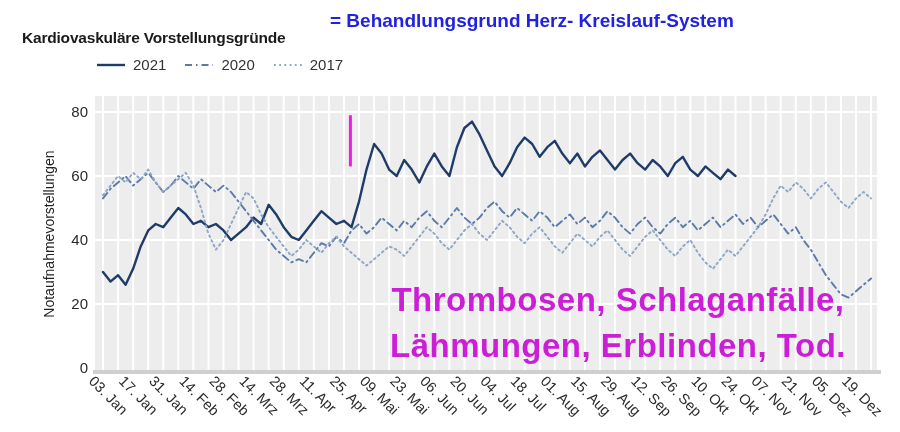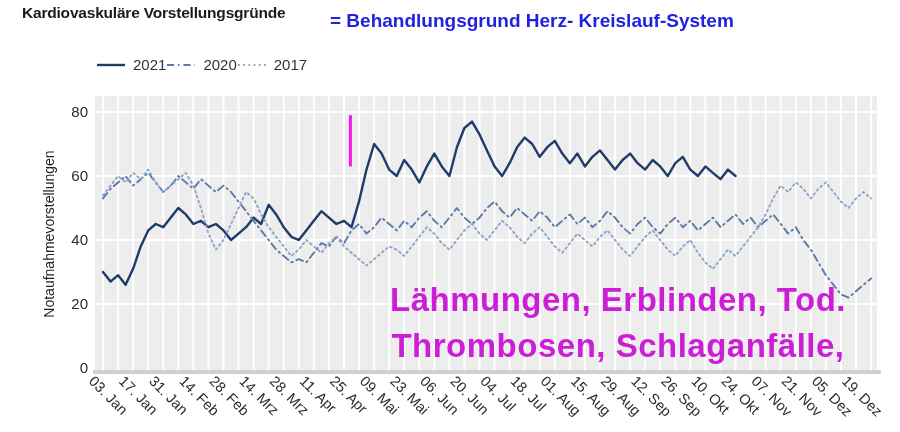--- a/index.html
+++ b/index.html
@@ -1,22 +1,22 @@
 <!DOCTYPE html>
 <html><head>
 <meta charset="utf-8">
 <style>
   html,body{margin:0;padding:0;background:#fff;}
   .canvas{position:relative;width:900px;height:432px;background:#ffffff;overflow:hidden;
           font-family:"Liberation Sans", sans-serif;}
-  .title-black{position:absolute;left:22px;top:4px;font-size:15.5px;font-weight:bold;
+  .title-black{position:absolute;left:22px;top:29px;font-size:15.5px;font-weight:bold;
                color:#1a1a1a;letter-spacing:-0.2px;white-space:nowrap;}
   .title-blue{position:absolute;left:330px;top:10px;font-size:19px;font-weight:bold;
               white-space:nowrap;}
-  .legend{position:absolute;left:96px;top:56px;display:flex;align-items:center;
+  .legend{position:absolute;left:96px;top:56px;display:flex;align-items:center;gap:18px;
           font-size:15px;color:#333;}
   .legend-item{display:flex;align-items:center;gap:7px;cursor:default;}
   .plot-bg{position:absolute;left:95px;top:96px;width:782px;height:274px;background:#ededed;}
   .axis-bar{position:absolute;left:93px;top:370px;width:788px;height:4px;background:#cfcfcf;}
   .chart-svg{position:absolute;left:0;top:0;width:900px;height:432px;
              font-family:"Liberation Sans", sans-serif;}
   .ylabel{position:absolute;left:-51px;top:226px;width:200px;text-align:center;
           transform:rotate(-90deg);font-size:14px;color:#222;}
   .note{position:absolute;left:231px;top:86px;font-size:20px;font-weight:bold;
         white-space:nowrap;letter-spacing:-0.2px;}
@@ -146,17 +146,17 @@
       <text transform="translate(841.0,382) rotate(45)" font-size="14.5px" fill="#2b2b2b">19. Dez</text>
       <text x="88" y="373" text-anchor="end" font-size="15px" fill="#2b2b2b">0</text>
       <text x="88" y="309" text-anchor="end" font-size="15px" fill="#2b2b2b">20</text>
       <text x="88" y="245" text-anchor="end" font-size="15px" fill="#2b2b2b">40</text>
       <text x="88" y="181" text-anchor="end" font-size="15px" fill="#2b2b2b">60</text>
       <text x="88" y="117" text-anchor="end" font-size="15px" fill="#2b2b2b">80</text>
     </svg>
 
 
   <div class="effects" id="effects" style="color: rgb(203, 30, 214);">
+    <div>Thrombosen, Schlaganfälle,</div>
     <div>Lähmungen, Erblinden, Tod.</div>
-    <div>Thrombosen, Schlaganfälle,</div>
   </div>
 
 </div>
 
 </body></html>

